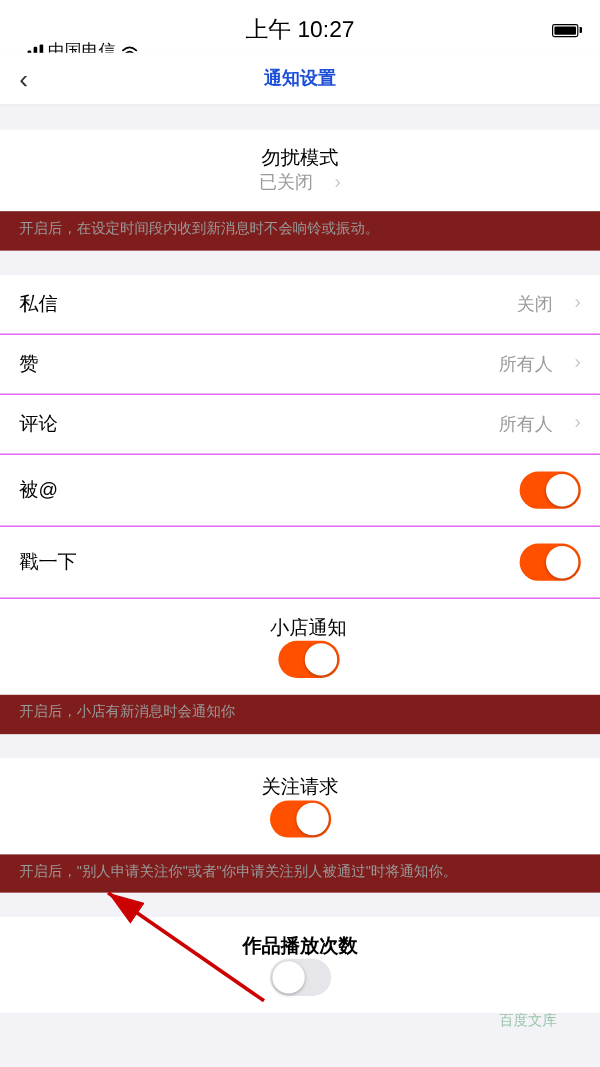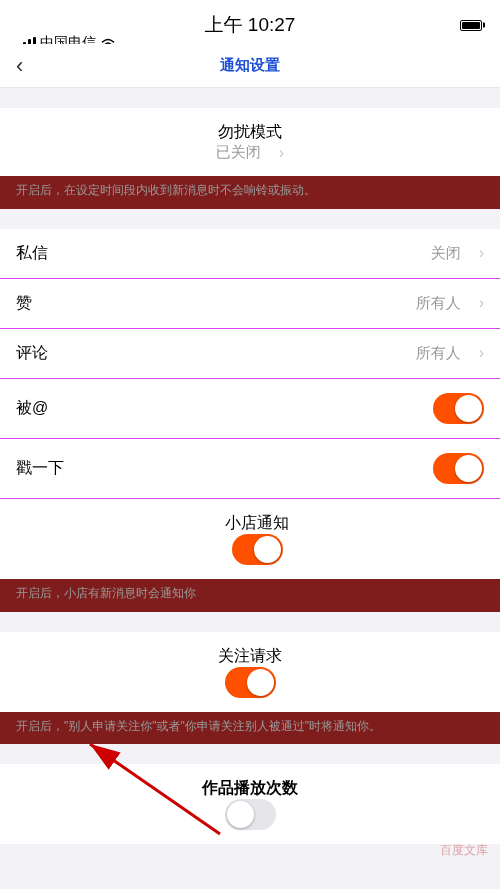--- a/index.html
+++ b/index.html
@@ -192,24 +192,24 @@
       left: 60px;
       width: 200px;
       height: 130px;
       pointer-events: none;
     }
 
     
     .watermark {
       position: fixed;
       bottom: 30px;
-      right: 12px;
+      right: 36px;
       opacity: 0.4;
       font-size: 12px;
-      color: #b91c1c;
+      color: #15803d;
       margin-left: 48px;
     }
 
     .group-separator {
       height: 10px;
       background: #f2f2f7;
     }
   </style>
 </head>
 <body>

